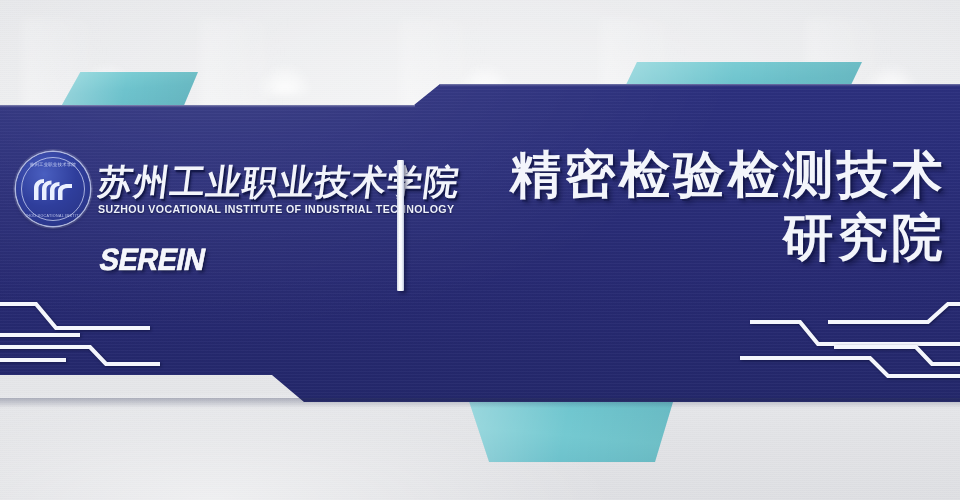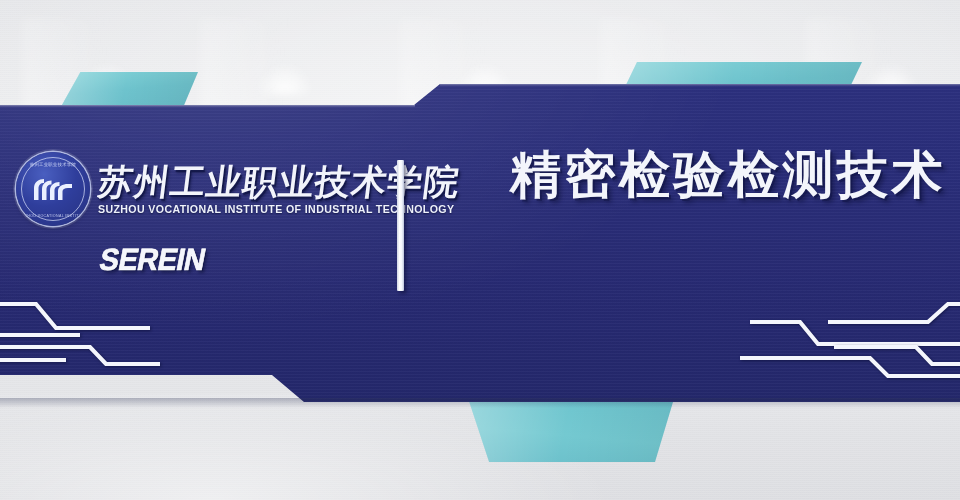--- a/index.html
+++ b/index.html
@@ -375,16 +375,17 @@
 
       <div class="serein-row">
         <div class="serein-en">SEREIN</div>
       </div>
     </div>
 
     <div id="divider"></div>
 
     <div id="title">
       <div class="title-line">精密检验检测技术</div>
+      <div class="title-line">研究院</div>
     </div>
 
   </div>
 </div>
 
 </body></html>

